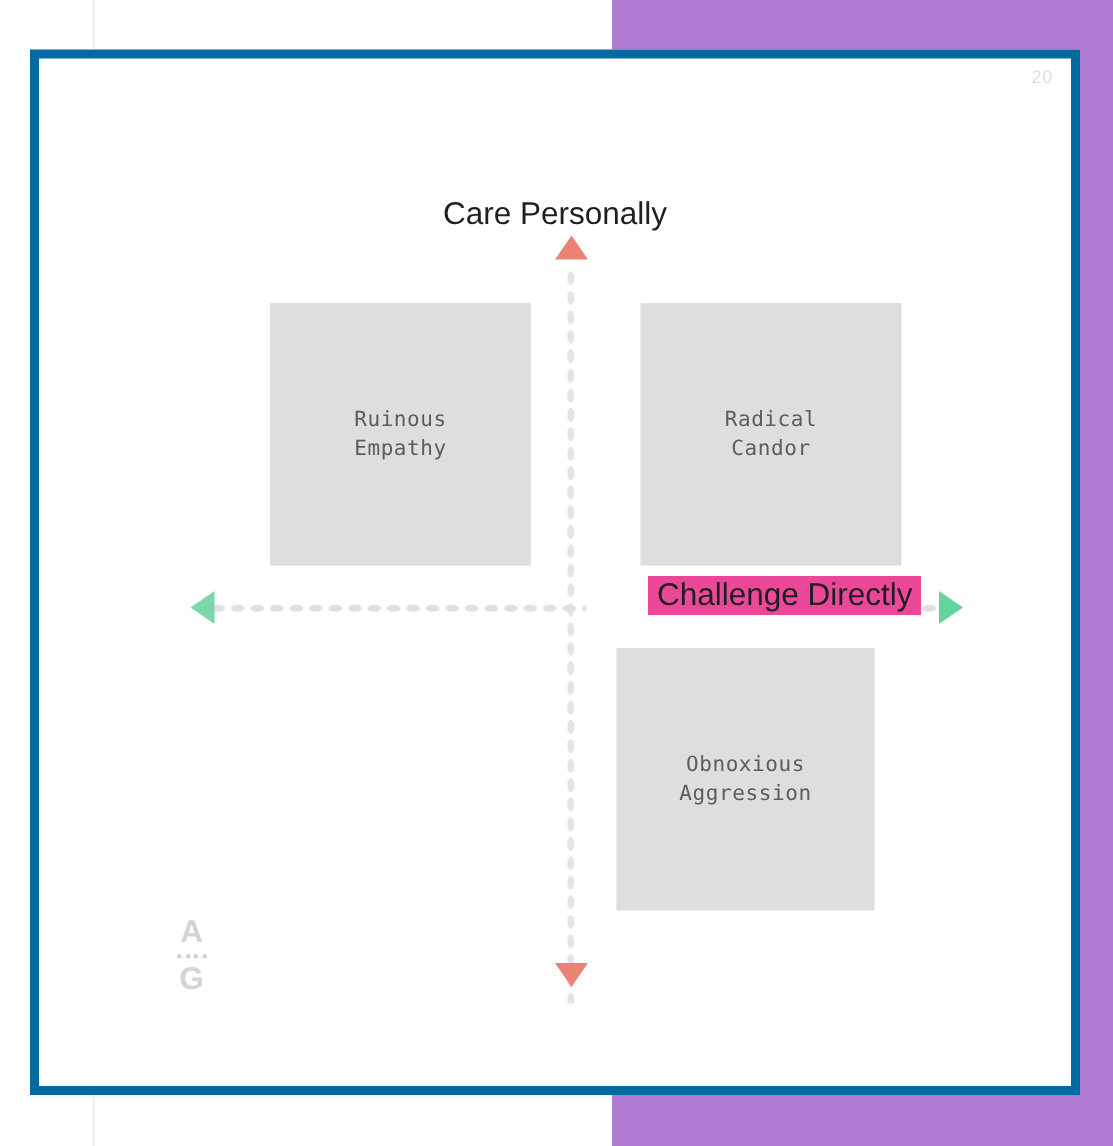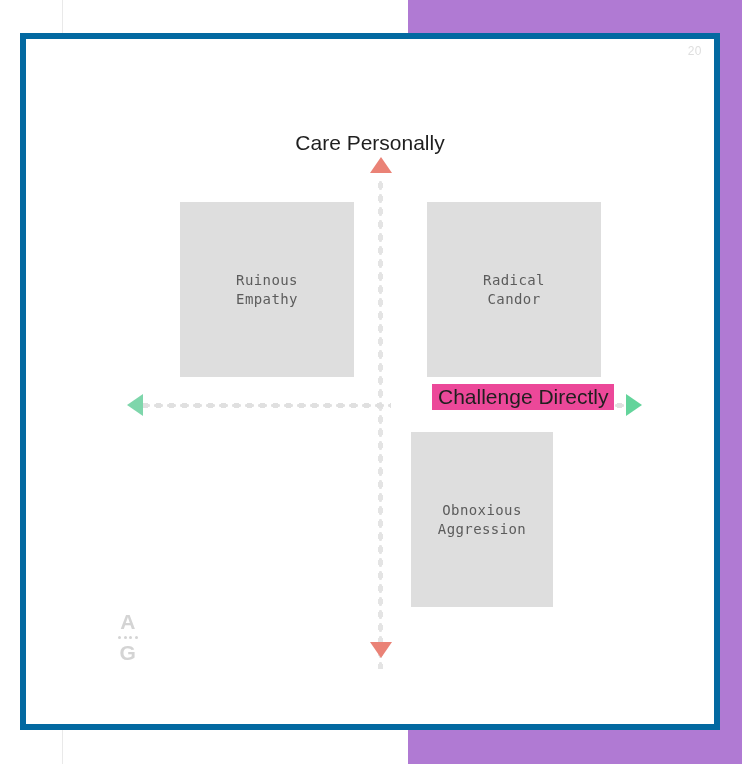--- a/index.html
+++ b/index.html
@@ -95,21 +95,21 @@
     line-height: 19px;
     color: #5c5c5c;
     letter-spacing: 0.4px;
     white-space: pre-line;
   }
 
   
   .quad-tl { left: 154px; top: 163px; width: 174px; height: 175px; }
   .quad-tr { left: 385px; top: 163px; width: 174px; height: 175px; margin-left: 16px; }
   .quad-bl { left: 154px; top: 393px; width: 174px; height: 175px; }
-  .quad-br { left: 385px; top: 393px; width: 142px; height: 175px; }
+  .quad-br { left: 385px; top: 393px; width: 172px; height: 175px; }
 
   
   .axis-v-dots {
     position: absolute;
     left: 351px;
     top: 140px;
     width: 7px;
     height: 490px;
     background-image: radial-gradient(#e4e4e4 47%, rgba(228,228,228,0) 50%);
     background-size: 7px 13px;

